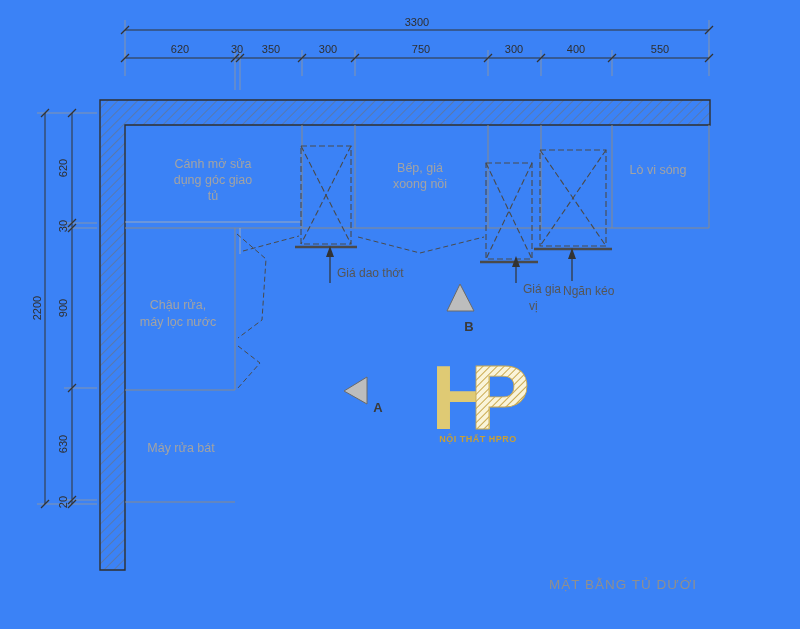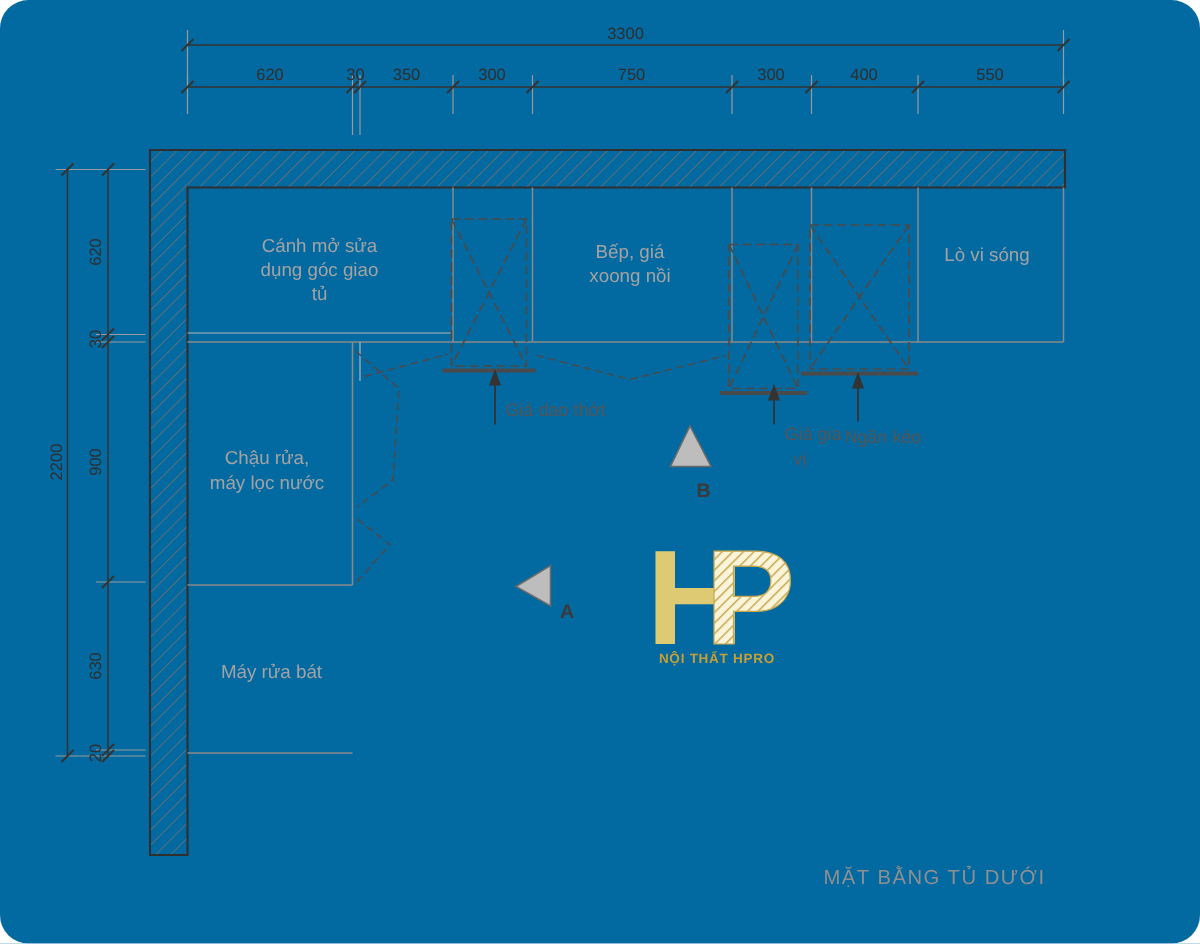--- a/index.html
+++ b/index.html
@@ -1,16 +1,16 @@
 <!DOCTYPE html>
 <html><head>
 <meta charset="utf-8">
 <style>
   html,body{margin:0;padding:0;background:#ffffff;}
-  .sheet{position:relative;width:800px;height:629px;background:#0369a1;overflow:hidden;border-radius:19px;}
+  .sheet{position:relative;width:800px;height:629px;background:#3b82f6;overflow:hidden;}
   svg{display:block;}
   text{font-family:"Liberation Sans","DejaVu Sans",sans-serif;}
   .dim{font-size:11px;fill:#2f2f2f;}
   .lbl{font-size:12.5px;fill:#a3a3a3;}
   .callout{font-size:12px;fill:#555555;}
   .marker{font-size:13px;fill:#3a3a3a;font-weight:bold;}
   .caption{font-size:13.5px;fill:#8f8f8f;letter-spacing:1px;}
   .logo-sub{font-size:9px;font-weight:bold;fill:#c79f35;letter-spacing:0.5px;}
   .logo-letter{font-size:90px;font-weight:bold;}
   .thin{stroke:#8a8a8a;stroke-width:1;fill:none;}

